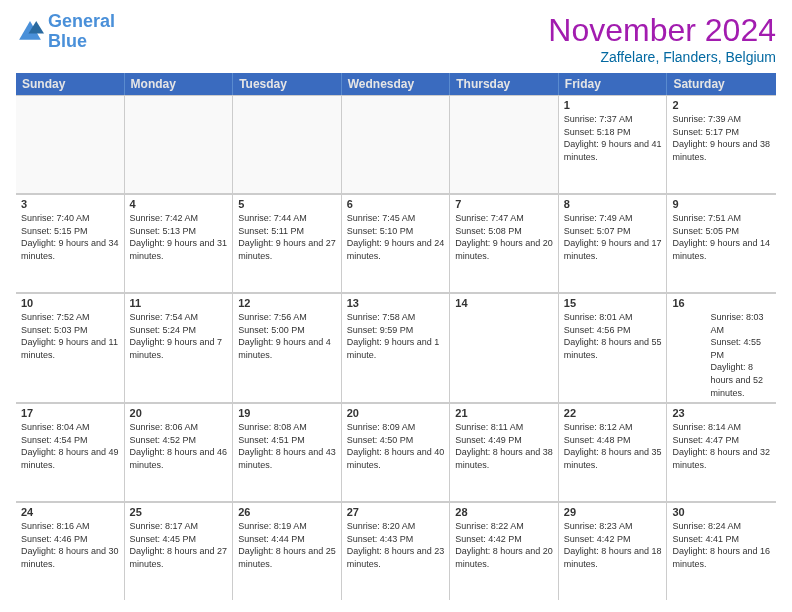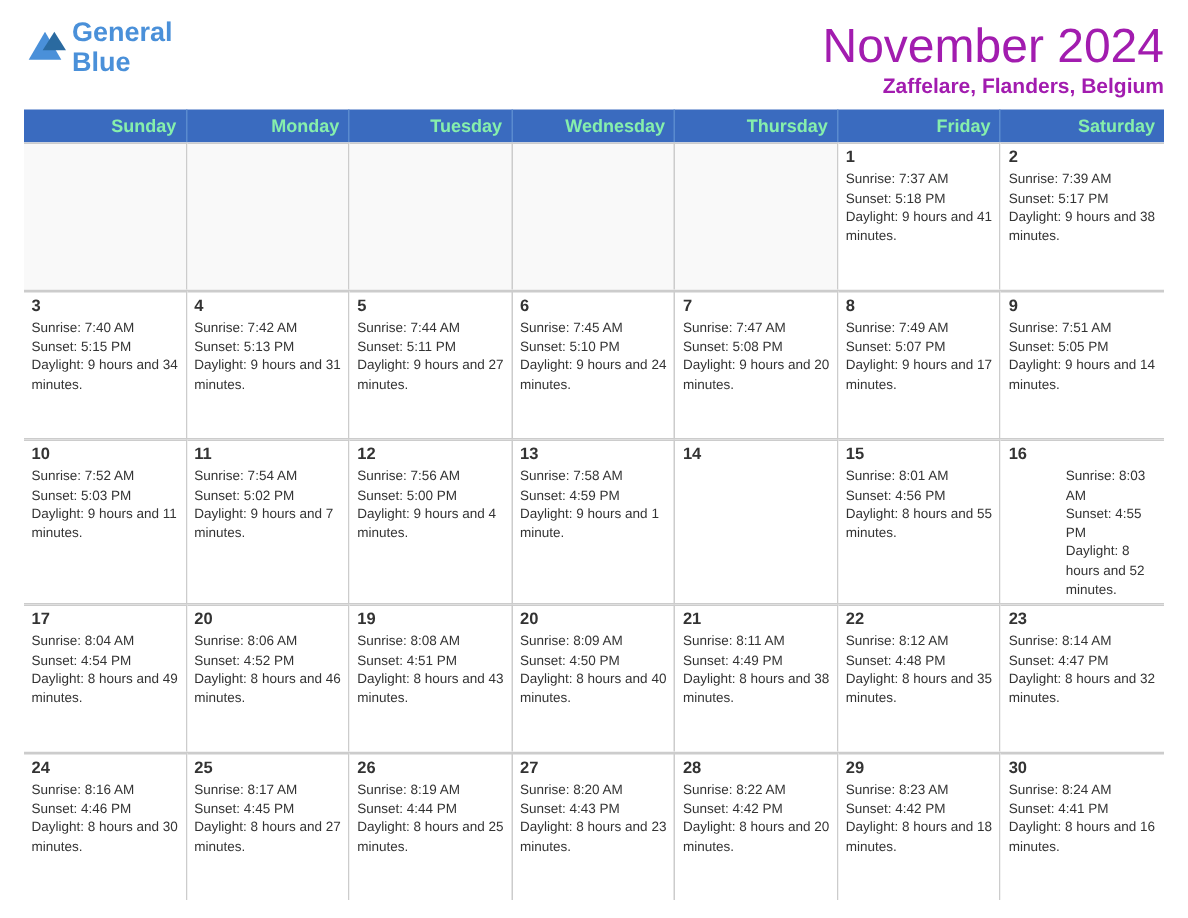--- a/index.html
+++ b/index.html
@@ -44,39 +44,38 @@
     .title-block {
       text-align: right;
     }
     .month-title {
       font-size: 32px;
       font-weight: normal;
       color: #a21caf;
     }
     .subtitle {
       font-size: 14px;
-      color: #a21caf;
-      font-weight: bold;
+      color: #0369a1;
     }
     .calendar {
       flex: 1;
       display: flex;
       flex-direction: column;
     }
     .cal-header {
       display: grid;
       grid-template-columns: repeat(7, 1fr);
       background: #3a6bbf;
     }
     .cal-header-cell {
-      color: #86efac;
+      color: #e5e5e5;
       font-size: 12px;
       font-weight: bold;
       padding: 4px 6px;
-      text-align: right;
+      text-align: left;
       border-right: 1px solid #5a8bcf;
     }
     .cal-header-cell:last-child { border-right: none; }
     .cal-body {
       flex: 1;
       display: flex;
       flex-direction: column;
     }
     .cal-week {
       display: grid;
@@ -206,33 +205,33 @@
         <div class="cal-week">
           <div class="cal-cell">
             <span class="day-num">10</span>
             <div class="day-info" style="white-space: pre-line;">Sunrise: 7:52 AM
 Sunset: 5:03 PM
 Daylight: 9 hours and 11 minutes.</div>
           </div>
           <div class="cal-cell">
             <span class="day-num">11</span>
             <div class="day-info" style="white-space: pre-line;">Sunrise: 7:54 AM
-Sunset: 5:02 PM
+Sunset: 5:24 PM
 Daylight: 9 hours and 7 minutes.</div>
           </div>
           <div class="cal-cell">
             <span class="day-num">12</span>
             <div class="day-info" style="white-space: pre-line;">Sunrise: 7:56 AM
 Sunset: 5:00 PM
 Daylight: 9 hours and 4 minutes.</div>
           </div>
           <div class="cal-cell">
             <span class="day-num">13</span>
             <div class="day-info" style="white-space: pre-line;">Sunrise: 7:58 AM
-Sunset: 4:59 PM
+Sunset: 9:59 PM
 Daylight: 9 hours and 1 minute.</div>
           </div>
           <div class="cal-cell">
             <span class="day-num">14</span>
           </div>
           <div class="cal-cell">
             <span class="day-num">15</span>
             <div class="day-info" style="white-space: pre-line;">Sunrise: 8:01 AM
 Sunset: 4:56 PM
 Daylight: 8 hours and 55 minutes.</div>

